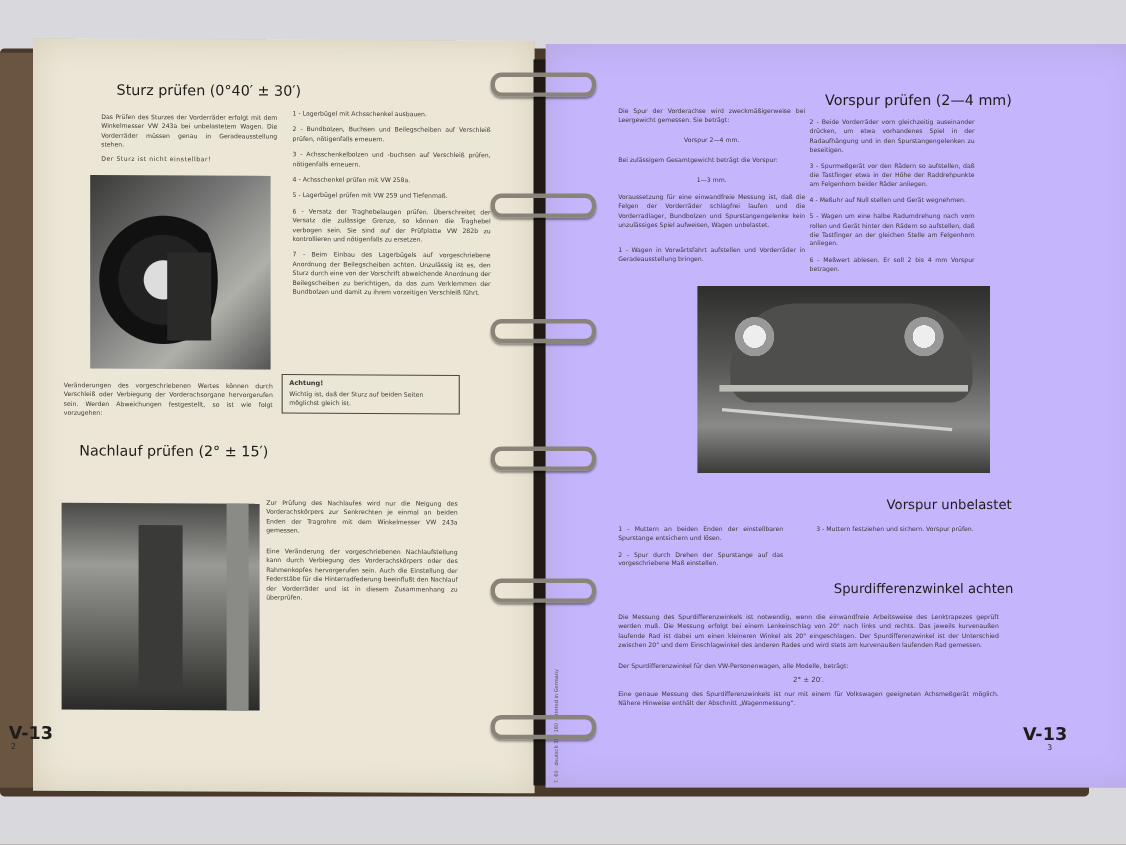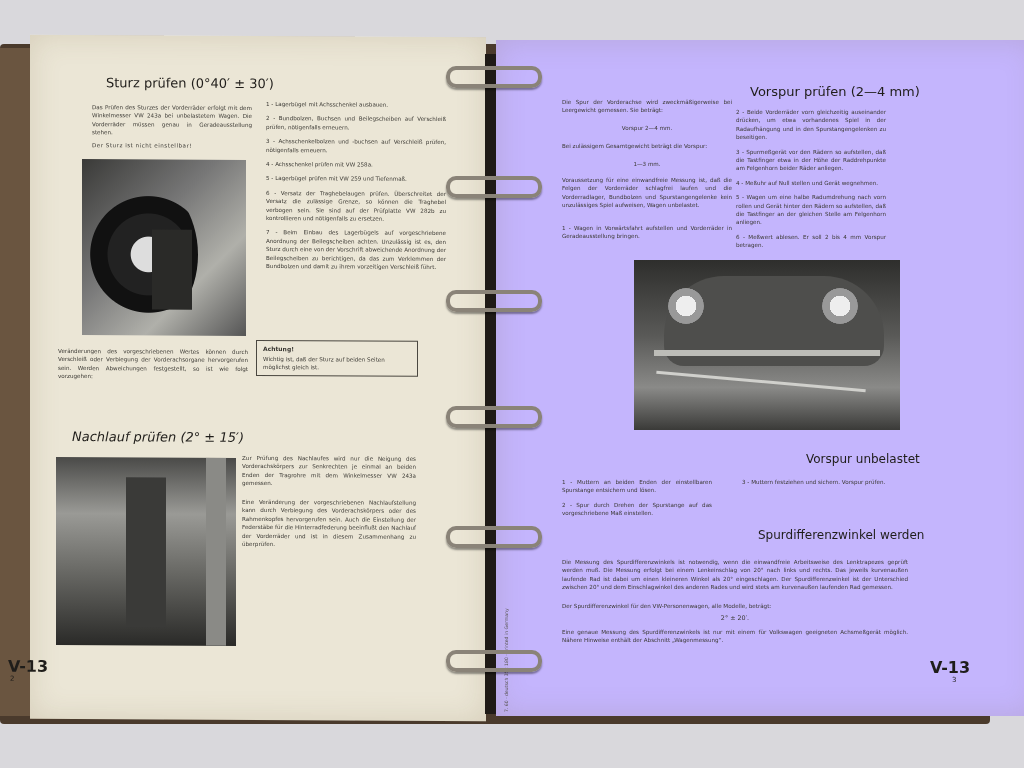--- a/index.html
+++ b/index.html
@@ -59,21 +59,21 @@
     <div class="item">7 - Beim Einbau des Lagerbügels auf vorgeschriebene Anordnung der Beilegscheiben achten. Unzulässig ist es, den Sturz durch eine von der Vorschrift abweichende Anordnung der Beilegscheiben zu berichtigen, da das zum Verklemmen der Bundbolzen und damit zu ihrem vorzeitigen Verschleiß führt.</div>
   </div>
 
   <div class="txt" style="left:28px;top:312px;width:190px;">Veränderungen des vorgeschriebenen Wertes können durch Verschleiß oder Verbiegung der Vorderachsorgane hervorgerufen sein. Werden Abweichungen festgestellt, so ist wie folgt vorzugehen:</div>
 
   <div class="boxnote" style="left:226px;top:304px;width:148px;">
     <div style="font-weight:bold;font-size:6px;margin-bottom:2px;">Achtung!</div>
     <div>Wichtig ist, daß der Sturz auf beiden Seiten möglichst gleich ist.</div>
   </div>
 
-  <div class="h1" style="left:42px;top:394px;font-style:italic;">Nachlauf prüfen (2° ± 15′)</div>
+  <div class="h1" style="left:42px;top:368px;">Nachlauf prüfen (2° ± 15′)</div>
 
   <div class="photo" style="left:26px;top:422px;width:180px;height:188px;background:linear-gradient(180deg,#4a4a48 0%,#9a9a96 30%,#6a6a66 60%,#2a2a28 100%);">
     <div style="position:absolute;left:70px;top:20px;width:40px;height:150px;background:#3a3a38;"></div>
     <div style="position:absolute;left:150px;top:0;width:20px;height:188px;background:#8a8a86;"></div>
   </div>
 
   <div class="txt" style="left:212px;top:418px;width:174px;">Zur Prüfung des Nachlaufes wird nur die Neigung des Vorderachskörpers zur Senkrechten je einmal an beiden Enden der Tragrohre mit dem Winkelmesser VW 243a gemessen.</div>
   <div class="txt" style="left:212px;top:462px;width:174px;">Eine Veränderung der vorgeschriebenen Nachlaufstellung kann durch Verbiegung des Vorderachskörpers oder des Rahmenkopfes hervorgerufen sein. Auch die Einstellung der Federstäbe für die Hinterradfederung beeinflußt den Nachlauf der Vorderräder und ist in diesem Zusammenhang zu überprüfen.</div>
 
   <div class="pagenum" style="left:-22px;top:622px;">V-13</div>
@@ -109,21 +109,21 @@
 
   <div class="h1" style="left:310px;top:412px;font-size:12px;">Vorspur unbelastet</div>
   <div class="txt" style="left:66px;top:438px;width:150px;">
     <div class="item">1 - Muttern an beiden Enden der einstellbaren Spurstange entsichern und lösen.</div>
     <div class="item">2 - Spur durch Drehen der Spurstange auf das vorgeschriebene Maß einstellen.</div>
   </div>
   <div class="txt" style="left:246px;top:438px;width:150px;">
     <div class="item">3 - Muttern festziehen und sichern. Vorspur prüfen.</div>
   </div>
 
-  <div class="h1" style="left:262px;top:488px;font-size:12px;">Spurdifferenzwinkel werden</div>
+  <div class="h1" style="left:262px;top:488px;font-size:12px;">Spurdifferenzwinkel achten</div>
   <div class="txt" style="left:66px;top:518px;width:346px;">Die Messung des Spurdifferenzwinkels ist notwendig, wenn die einwandfreie Arbeitsweise des Lenktrapezes geprüft werden muß. Die Messung erfolgt bei einem Lenkeinschlag von 20° nach links und rechts. Das jeweils kurvenaußen laufende Rad ist dabei um einen kleineren Winkel als 20° eingeschlagen. Der Spurdifferenzwinkel ist der Unterschied zwischen 20° und dem Einschlagwinkel des anderen Rades und wird stets am kurvenaußen laufenden Rad gemessen.</div>
   <div class="txt" style="left:66px;top:562px;width:346px;">Der Spurdifferenzwinkel für den VW-Personenwagen, alle Modelle, beträgt:</div>
   <div class="txt center" style="left:66px;top:574px;width:346px;font-size:6.4px;">2° ± 20′.</div>
   <div class="txt" style="left:66px;top:588px;width:346px;">Eine genaue Messung des Spurdifferenzwinkels ist nur mit einem für Volkswagen geeigneten Achsmeßgerät möglich. Nähere Hinweise enthält der Abschnitt „Wagenmessung“.</div>
 
   <div class="vert" style="left:8px;top:672px;">7. 60 · deutsch 352 180 · Printed in Germany</div>
 
   <div class="pagenum" style="left:434px;top:618px;">V-13</div>
   <div class="pagesub" style="left:456px;top:636px;">3</div>
 </div>

